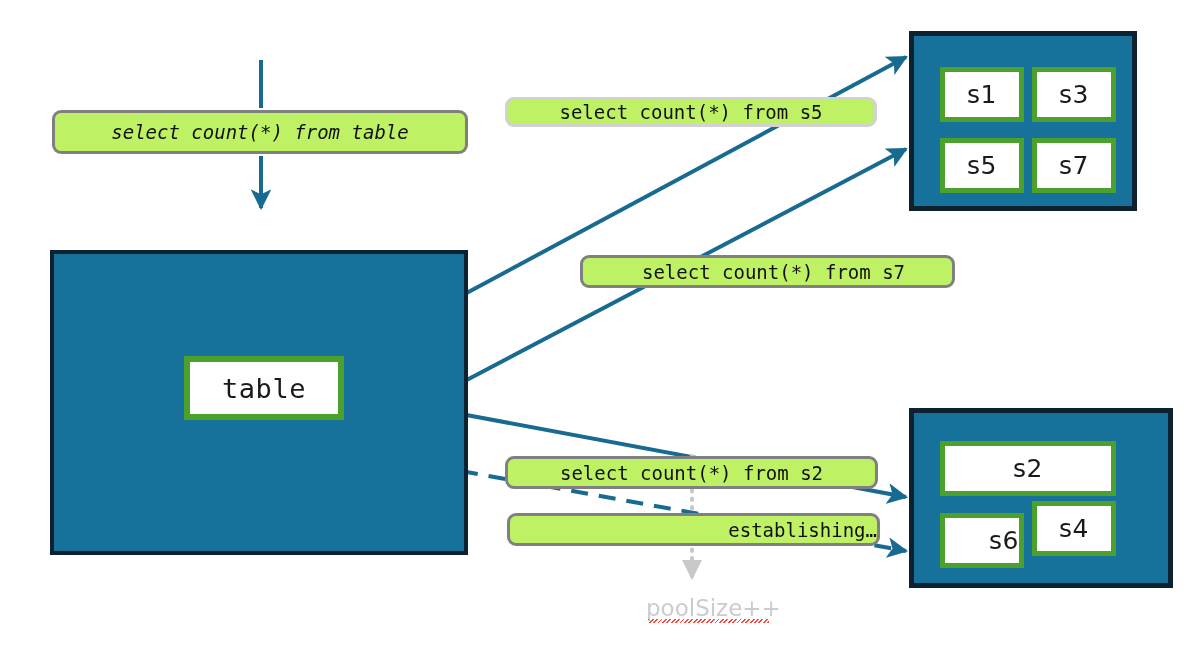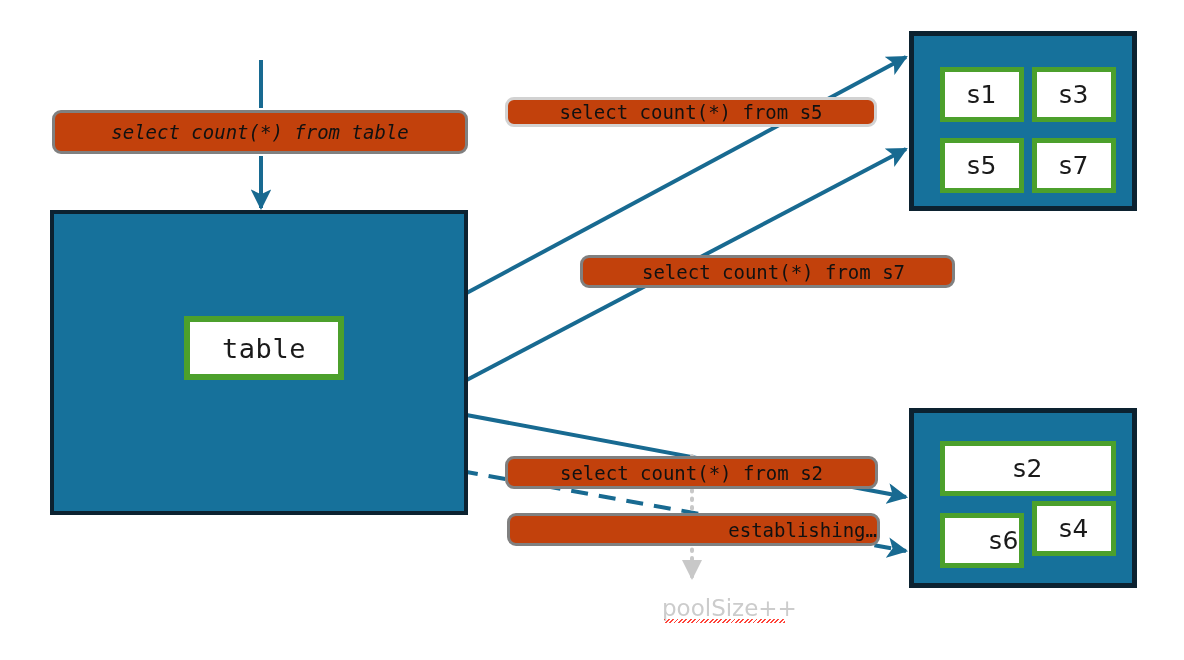--- a/index.html
+++ b/index.html
@@ -31,20 +31,21 @@
     position: absolute;
     background: #16719b;
     border: 5px solid #0c2230;
     box-sizing: border-box;
   }
   .table-box {
     position: absolute;
     background: #16719b;
     border: 4px solid #0c2230;
     box-sizing: border-box;
+    margin-top: 40px;
   }
   .leaf {
     position: absolute;
     background: #ffffff;
     border: 5px solid #4ca02c;
     box-sizing: border-box;
     display: flex;
     align-items: center;
     justify-content: center;
     color: #1a1a1a;
@@ -54,21 +55,21 @@
   }
   .leaf.mono {
     font-family: "DejaVu Sans Mono", "Liberation Mono", monospace;
     font-size: 27px;
     border-width: 6px;
   }
 
   
   .chip {
     position: absolute;
-    background: #c2410c;
+    background: #bef264;
     border: 3px solid #808080;
     border-radius: 9px;
     box-sizing: border-box;
     display: flex;
     align-items: center;
     justify-content: center;
     font-family: "DejaVu Sans Mono", "Liberation Mono", monospace;
     font-size: 19px;
     color: #111111;
     white-space: nowrap;
@@ -149,41 +150,41 @@
   </div>
 
   <div class="chip" style="left:505px; top:424px; width:373px; height:33px;margin-top:32px;">
     <span>select count(*) from s2</span>
   </div>
 
   <div class="chip" style="left:507px; top:513px; width:373px; height:33px;justify-content:flex-end;">
     <span>establishing…</span>
   </div>
 
-  <div class="ghost-label" style="left:662px; top:595px;">
+  <div class="ghost-label" style="left:646px; top:595px;">
     <span>poolSize++</span>
     <span class="squiggle"></span>
   </div>
 
   <div class="cluster" style="left:909px; top:31px; width:228px; height:180px;">
     <div class="leaf" style="left:26px; top:31px; width:84px; height:55px;">
       <span>s1</span>
     </div>
     <div class="leaf" style="left:118px; top:31px; width:84px; height:55px;">
       <span>s3</span>
     </div>
     <div class="leaf" style="left:26px; top:102px; width:84px; height:55px;">
       <span>s5</span>
     </div>
     <div class="leaf" style="left:118px; top:102px; width:84px; height:55px;">
       <span>s7</span>
     </div>
   </div>
 
-  <div class="cluster" style="left:909px; top:408px; width:228px; height:180px;padding-left:23px;">
+  <div class="cluster" style="left:909px; top:408px; width:264px; height:180px;padding-left:23px;">
     <div class="leaf" style="left:26px; top:28px; width:176px; height:55px;">
       <span>s2</span>
     </div>
     <div class="leaf" style="left:26px; top:100px; width:84px; height:55px;justify-content:flex-end;">
       <span>s6</span>
     </div>
     <div class="leaf" style="left:118px; top:88px; width:84px; height:55px;">
       <span>s4</span>
     </div>
   </div>

